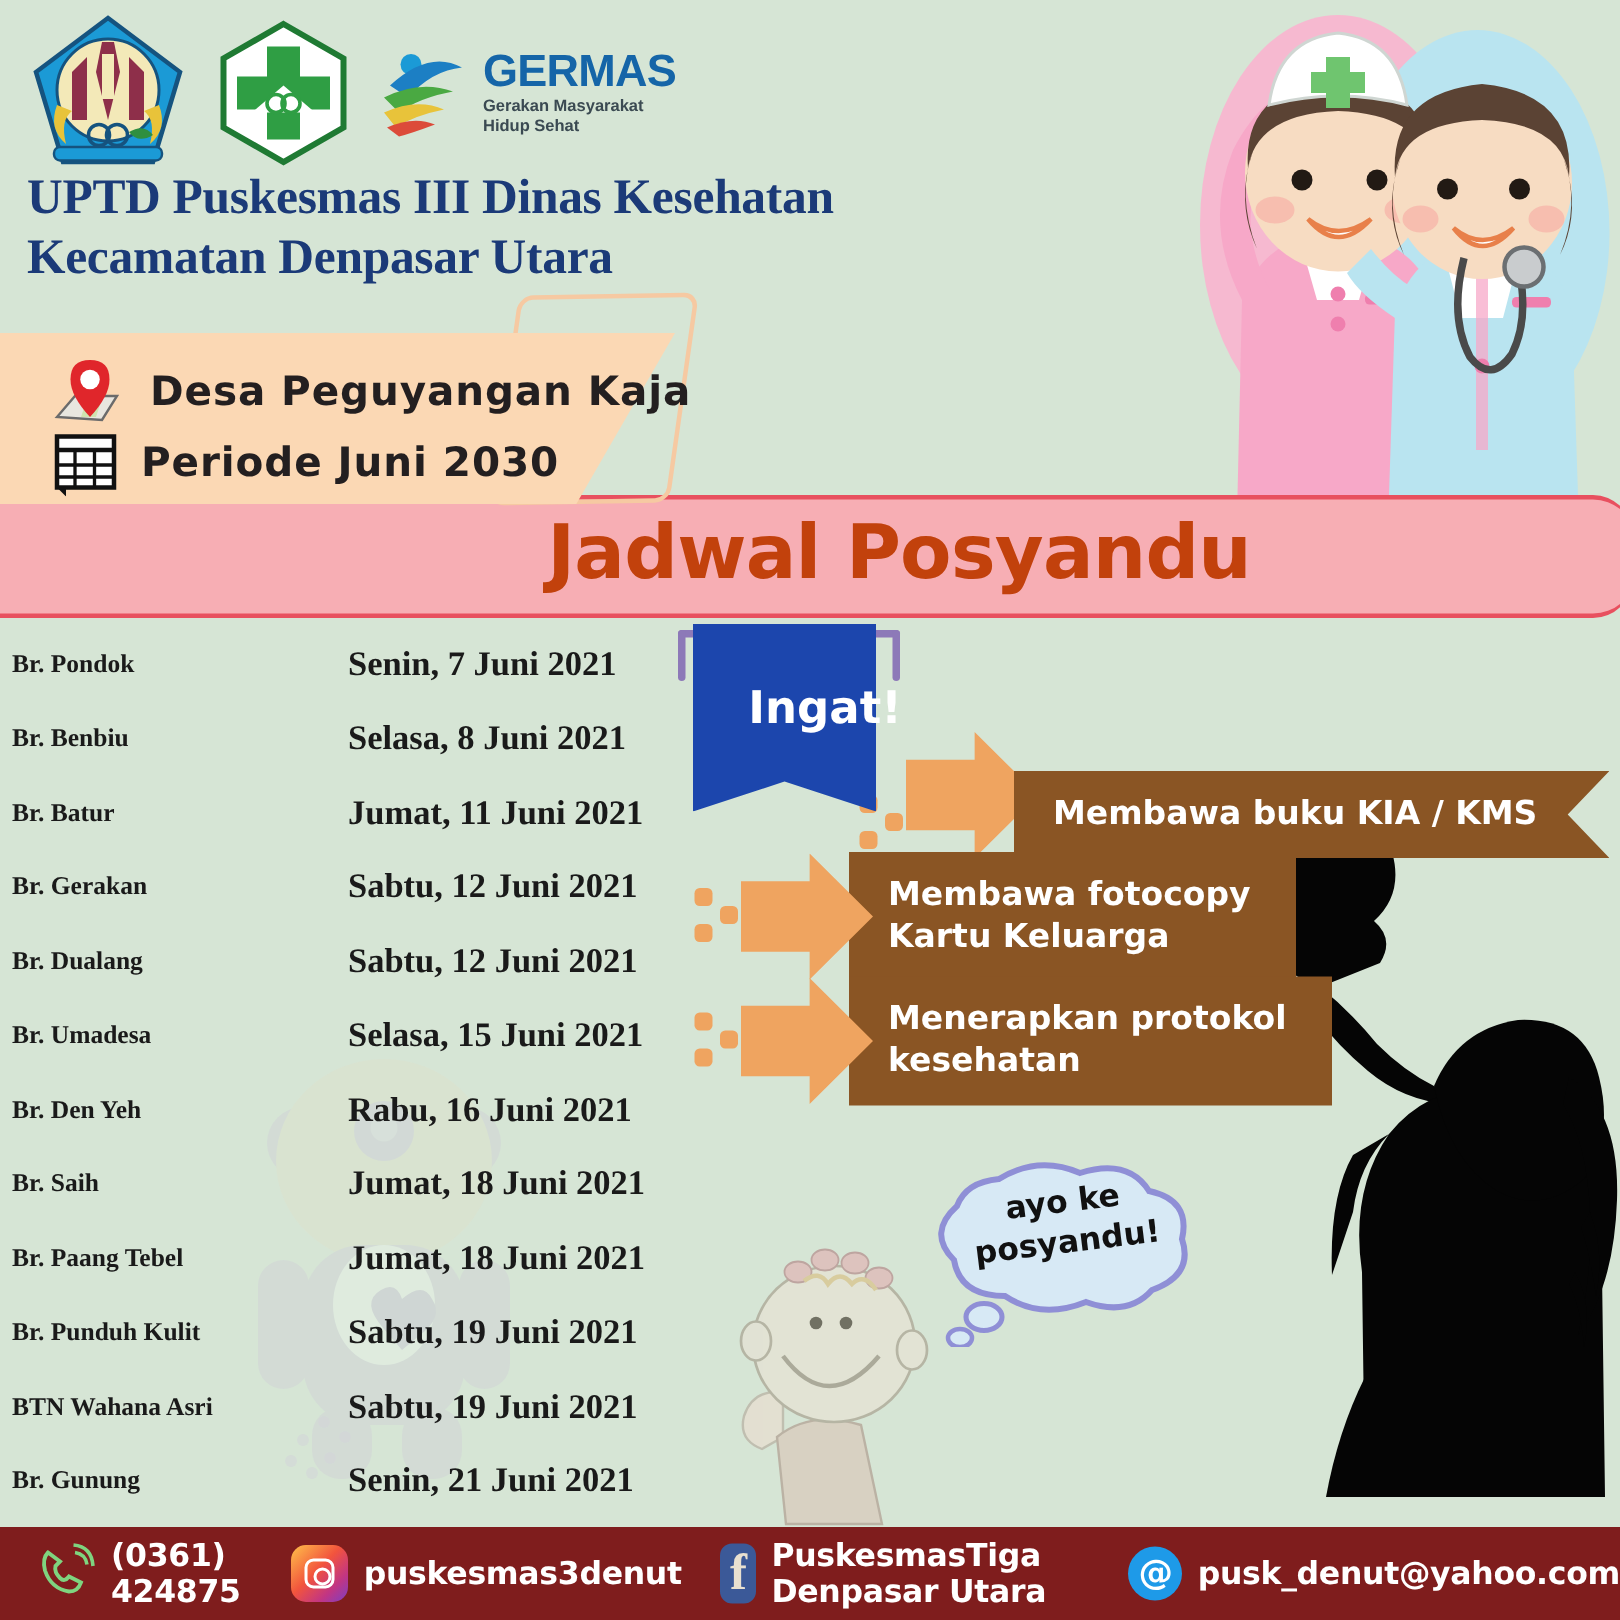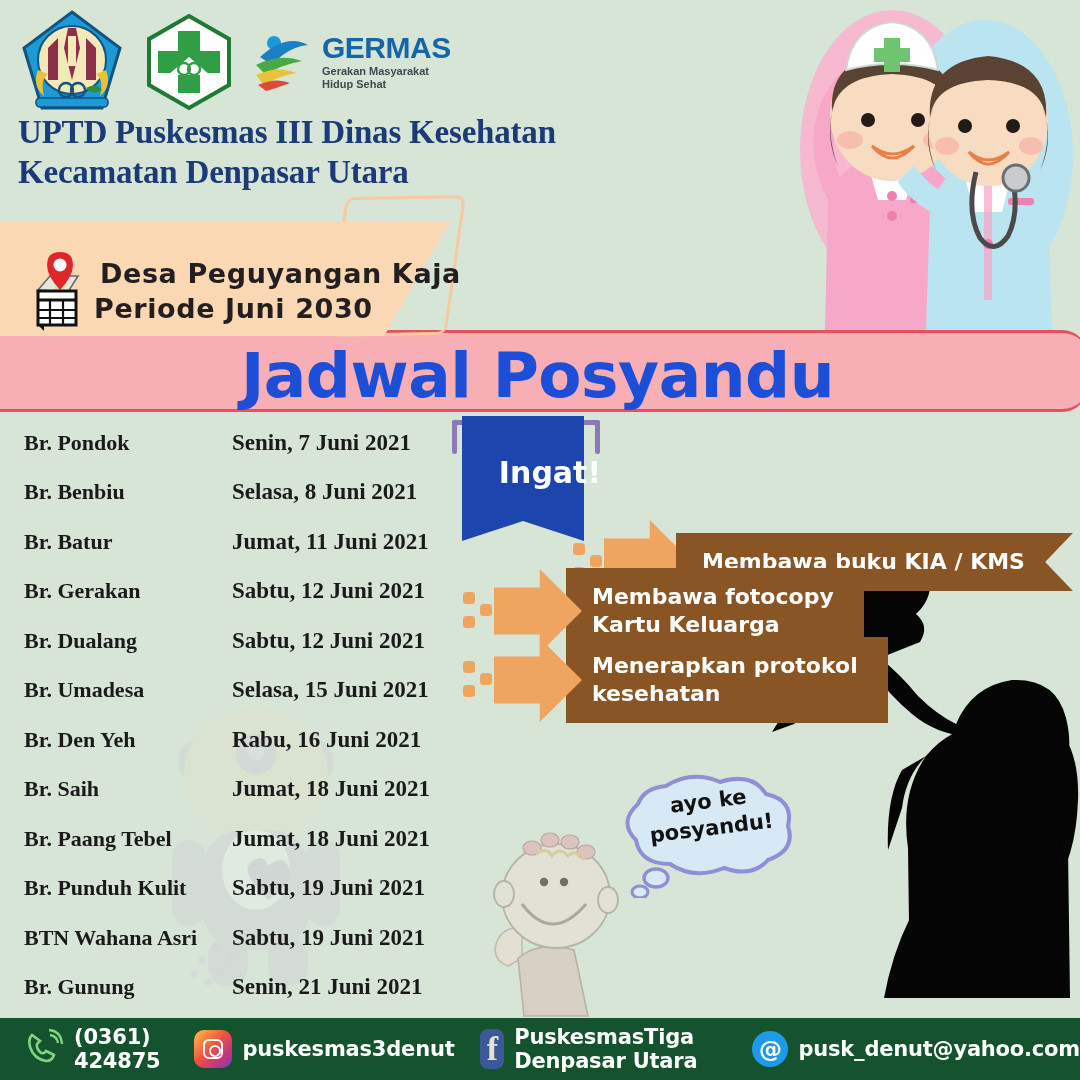--- a/index.html
+++ b/index.html
@@ -36,48 +36,48 @@
     border:3px solid #f6c9a2; border-radius:10px;
     transform:skewX(-9deg) rotate(-1deg); z-index:3; background:transparent;
   }
   .peach-banner {
     position:absolute; left:-20px; top:222px; width:470px; height:114px;
     background:#fbd8b4; z-index:4;
     clip-path:polygon(0 0, 100% 0, 86% 100%, 0 100%);
     border-radius:0 0 6px 0;
   }
   .peach-row { position:absolute; display:flex; align-items:center; gap:14px; z-index:5; }
-  .peach-row1 { left:34px; top:238px;margin-top:12px; }
+  .peach-row1 { left:34px; top:238px; }
   .peach-row2 { left:34px; top:285px; }
   .peach-text {
     font-family:"DejaVu Sans", sans-serif; font-weight:bold;
     font-size:27px; color:#231f20; letter-spacing:0.6px;
   }
   .pin-icon { width:52px; height:46px; position:relative; }
   .cal-icon { width:46px; height:46px; position:relative; }
 
   
   .pink-band {
     position:absolute; left:-12px; top:330px; width:1100px; height:82px;
     background:#f7aeb4; border-top:3px solid #e8505f; border-bottom:3px solid #e8505f;
     border-radius:0 26px 26px 0; z-index:2;
   }
   .pink-title {
     position:absolute; right:246px; top:339px; z-index:5;
     font-family:"DejaVu Sans", sans-serif; font-weight:bold;
-    font-size:63px; color:#1d4ed8; letter-spacing:-0.5px;
+    font-size:50px; color:#c2410c; letter-spacing:-0.5px;
   }
 
   
   .schedule { position:absolute; left:0; top:418px; width:450px; z-index:5; }
   .sched-row { display:flex; height:49.5px; align-items:center; }
   .sched-place {
-    width:232px; padding-left:24px;
+    width:232px; padding-left:8px;
     font-family:"Liberation Serif", serif; font-weight:bold;
-    font-size:22px; color:#1a1a1a;
+    font-size:17px; color:#1a1a1a;
   }
   .sched-date {
     font-family:"Liberation Serif", serif; font-weight:bold;
     font-size:23px; color:#1a1a1a;
   }
 
   
   .teddy { position:absolute; left:150px; top:690px; width:230px; height:300px; z-index:1; opacity:0.5; }
 
   
@@ -109,40 +109,40 @@
   }
   .rem-ribbon {
     height:58px; background:#8a5524; display:flex; align-items:center;
     margin-left:-16px; padding-left:26px; padding-right:30px;
     font-family:"DejaVu Sans", sans-serif; font-weight:bold; font-size:22px;
     color:#ffffff; line-height:1.28;
   }
   .rem-ribbon.tail { clip-path:polygon(0 0, 100% 0, 93% 50%, 100% 100%, 0 100%); padding-right:48px; }
   .rem-ribbon.two { height:86px; }
 
-  .rem1 { left:572px; top:520px; }
+  .rem1 { left:572px; top:488px;align-items:flex-end; }
   .rem2 { left:462px; top:568px; }
-  .rem3 { left:462px; top:637px; }
+  .rem3 { left:462px; top:651px; }
 
   
   .silhouette { position:absolute; right:0px; bottom:62px; width:320px; height:500px; z-index:4; }
 
   
   .baby { position:absolute; left:478px; top:808px; width:165px; height:210px; z-index:4; }
   .bubble-wrap { position:absolute; left:612px; top:768px; width:190px; height:130px; z-index:5; }
   .bubble-text {
     position:absolute; left:640px; top:788px; width:140px; z-index:6; text-align:center;
     font-family:"DejaVu Sans", sans-serif; font-weight:bold; font-size:21px; color:#111;
     line-height:1.3; transform:rotate(-7deg);
   }
 
   
   .footer {
     position:absolute; left:0; bottom:0; width:1080px; height:62px;
-    background:#14532d; display:flex; align-items:center; z-index:8;
+    background:#7f1d1d; display:flex; align-items:center; z-index:8;
   }
   .fitem { display:flex; align-items:center; gap:10px; }
   .ftext {
     font-family:"DejaVu Sans", sans-serif; font-weight:bold;
     font-size:21px; color:#ffffff; letter-spacing:-0.2px;
   }
   .f-phone { margin-left:24px; }
   .f-ig { margin-left:34px; }
   .f-fb { margin-left:26px; }
   .f-mail { margin-left:18px; }

